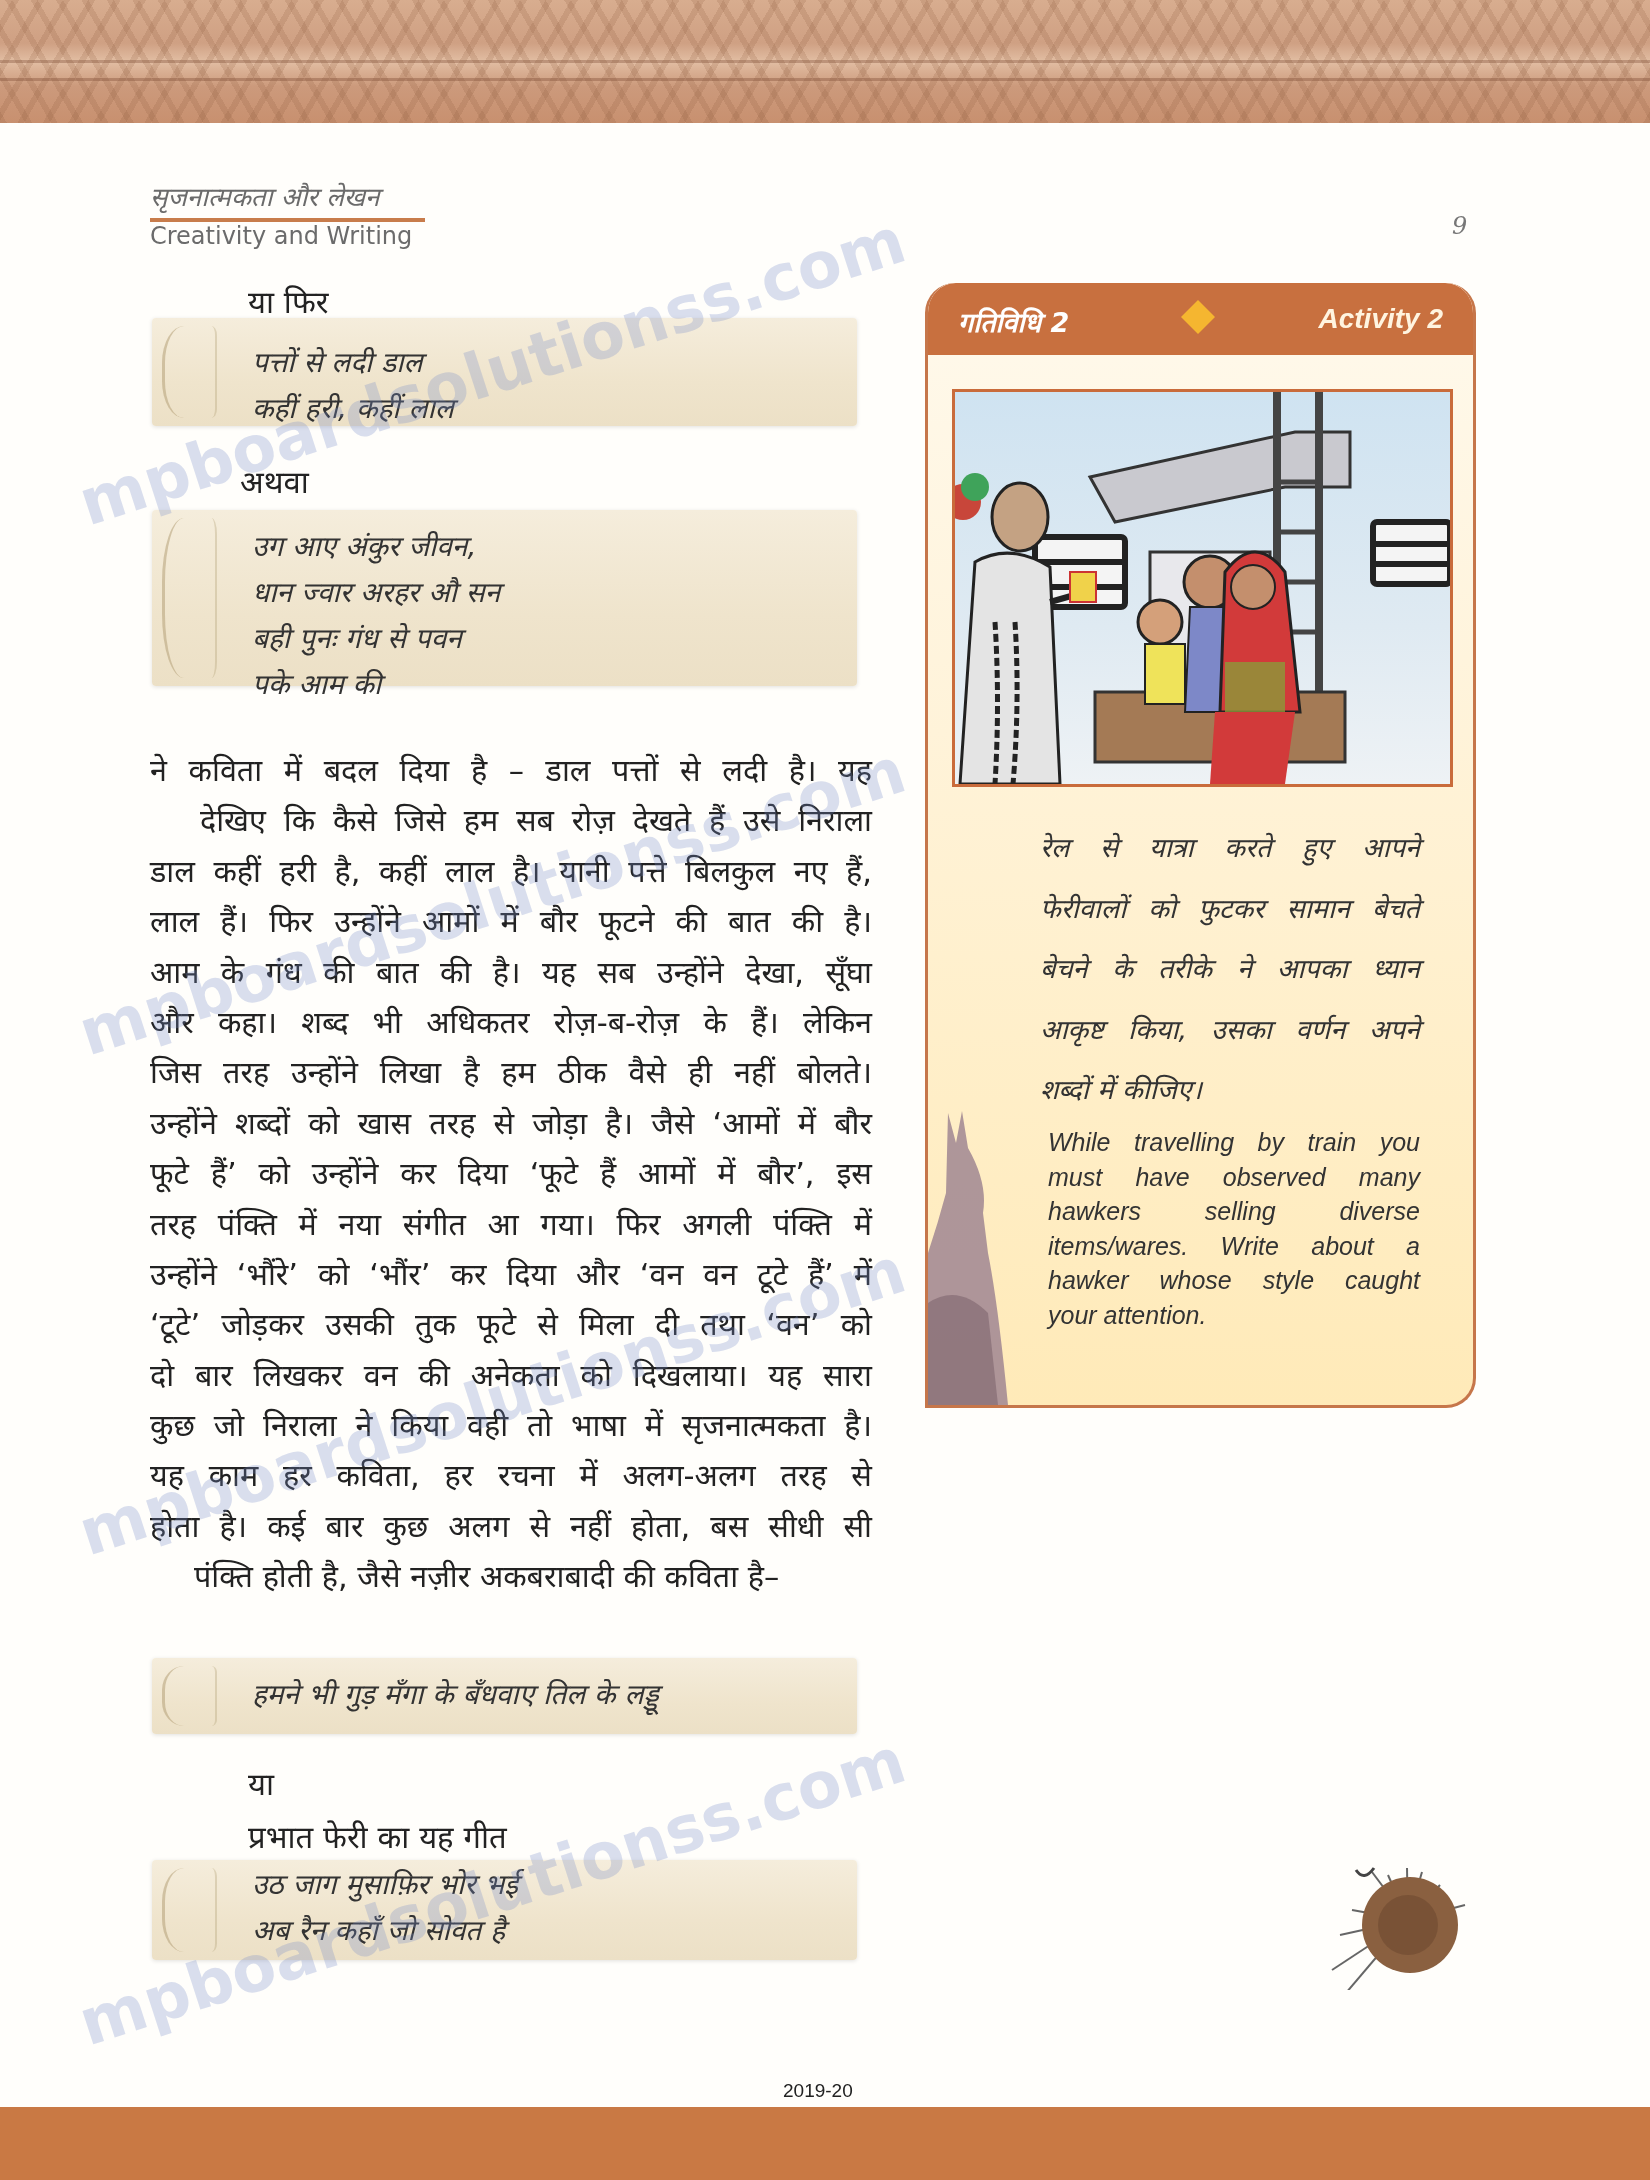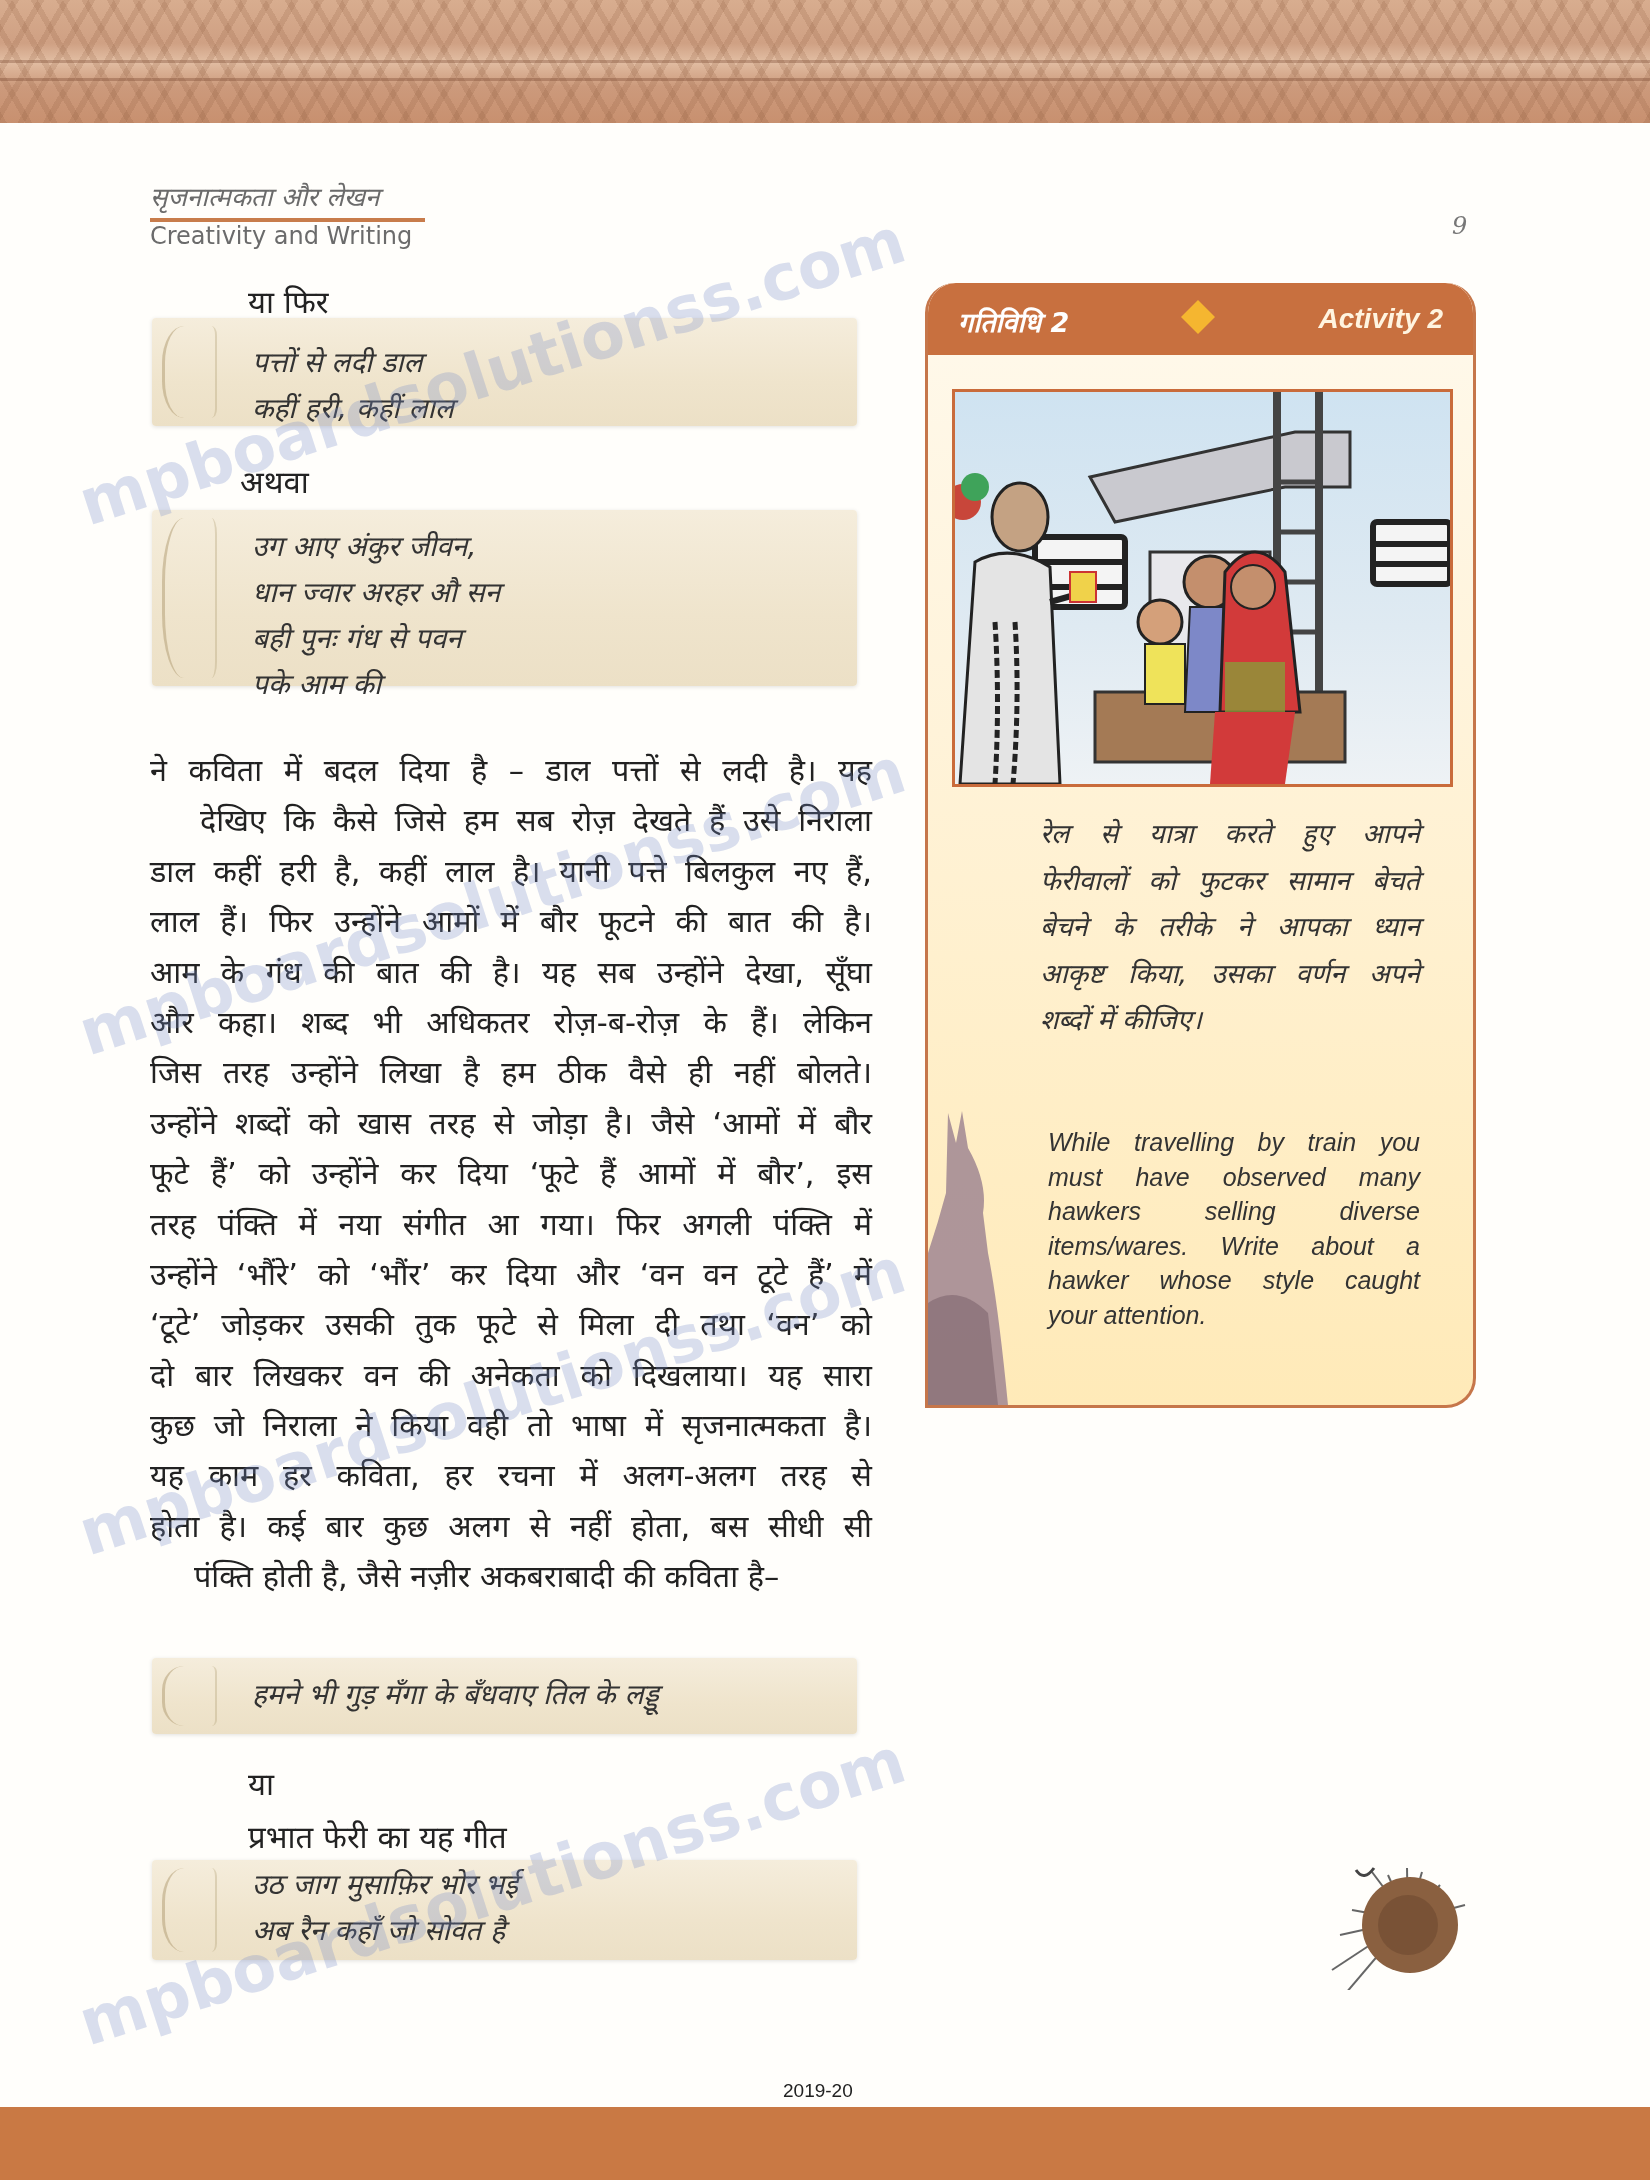--- a/index.html
+++ b/index.html
@@ -39,21 +39,21 @@
     border:3px solid #c6764a; border-top:none; border-radius:30px 30px 30px 0; overflow:hidden; }
   .card-head { position:absolute; left:0; top:0; width:545px; height:72px; background:#c8703f;
     border-radius:28px 28px 0 0; }
   .ch-hi { position:absolute; left:30px; top:20px; font-size:27px; font-style:italic; font-weight:bold; color:#ffffff; }
   .ch-en { position:absolute; right:30px; top:20px; font-size:28px; font-style:italic; font-weight:bold; color:#fff4e0;
     font-family:"Liberation Sans", sans-serif; }
   .ch-diamond { position:absolute; left:258px; top:22px; width:24px; height:24px; background:#f5b630; transform:rotate(45deg); }
   .illus { position:absolute; left:24px; top:106px; width:495px; height:392px; border:3px solid #c96b3b;
     background:linear-gradient(180deg,#cfe3f1 0%,#dfeaf2 60%,#eef2f5 100%); overflow:hidden; }
   .card-hi { position:absolute; left:112px; top:528px; width:380px; font-size:27px; font-style:italic; line-height:46.5px; color:#333; }
-  .card-hi .cl { display:block; text-align:justify; text-align-last:justify; white-space:nowrap; }
+  .card-hi .cl { display:block; text-align:justify; text-align-last:justify; white-space:nowrap;margin-top:14px; }
   .card-hi .cl.last { text-align-last:left; }
   .card-en { position:absolute; left:120px; top:842px; width:372px; font-size:25px; font-style:italic; line-height:34.5px;
     color:#333; font-family:"Liberation Sans", sans-serif; }
   .card-en .cl { display:block; text-align:justify; text-align-last:justify; white-space:nowrap;font-style:italic; }
   .card-en .cl.last { text-align-last:left; }
   .statue { position:absolute; left:0; top:820px; width:90px; height:302px; }
 
   .sun { position:absolute; left:1330px; top:1830px; width:150px; height:160px; }
   .year { position:absolute; left:783px; top:2080px; font-size:19px; color:#222; font-family:"Liberation Sans", sans-serif; }
   .footer-bar { position:absolute; left:0; top:2107px; width:1650px; height:73px; background:#c97944; }

